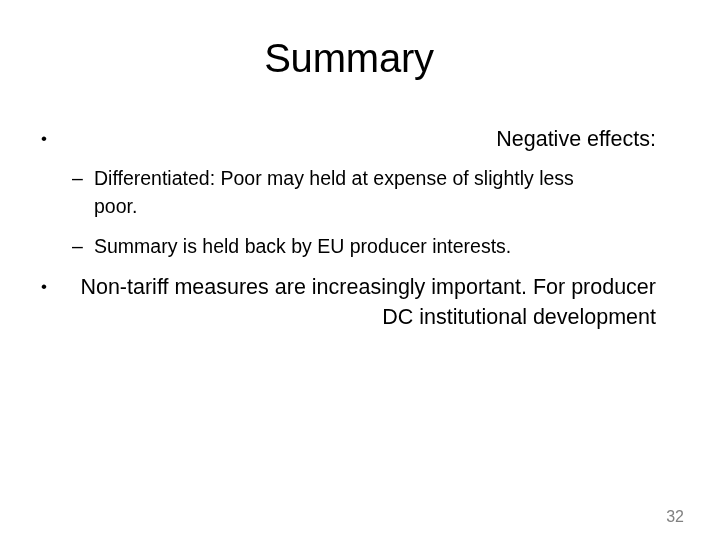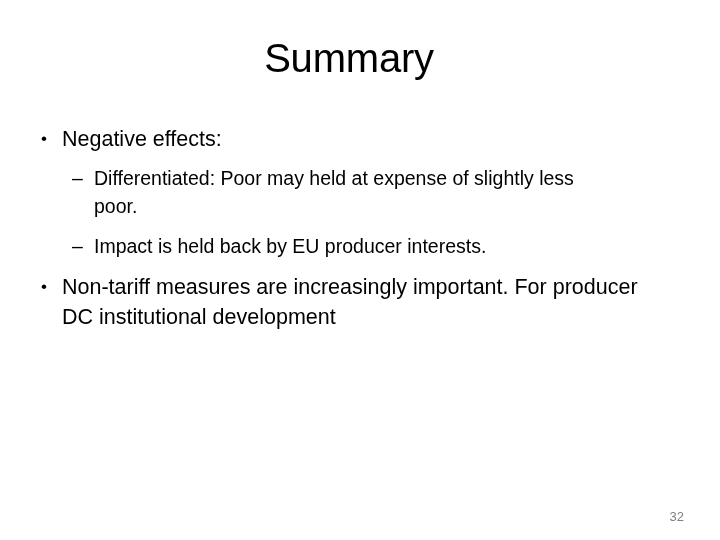--- a/index.html
+++ b/index.html
@@ -61,20 +61,21 @@
     width: 26px;
     font-size: 17px;
     line-height: 30px;
     text-align: left;
     padding-left: 5px;
     box-sizing: border-box;
   }
   .level1 > .text {
     flex: 1 1 auto;
     padding-right: 28px;
+    text-align: right;
   }
 
   
   .level2 {
     font-size: 19.5px;
     line-height: 28px;
     margin-left: 36px;
     margin-bottom: 2px;
   }
   .level2 > .marker {
@@ -90,21 +91,21 @@
   }
 
   .spacer-sm { height: 8px; }
   .spacer-md { height: 10px; }
 
   
   .page-number {
     position: absolute;
     right: 36px;
     bottom: 16px;
-    font-size: 13px;
+    font-size: 16px;
     line-height: 14px;
     color: #808080;
     text-align: right;
   }
 </style>
 </head>
 <body>
 
 <div class="slide">
 
@@ -121,21 +122,21 @@
 
     <div class="bullet-item level2">
       <span class="marker">–</span>
       <span class="text">Differentiated: Poor may held at expense of slightly less poor.</span>
     </div>
 
     <div class="spacer-md"></div>
 
     <div class="bullet-item level2">
       <span class="marker">–</span>
-      <span class="text">Impact is held back by EU producer interests.</span>
+      <span class="text">Summary is held back by EU producer interests.</span>
     </div>
 
     <div class="spacer-md"></div>
 
     <div class="bullet-item level1">
       <span class="marker">•</span>
       <span class="text">Non-tariff measures are increasingly important. For producer DC institutional development</span>
     </div>
 
   </div>

